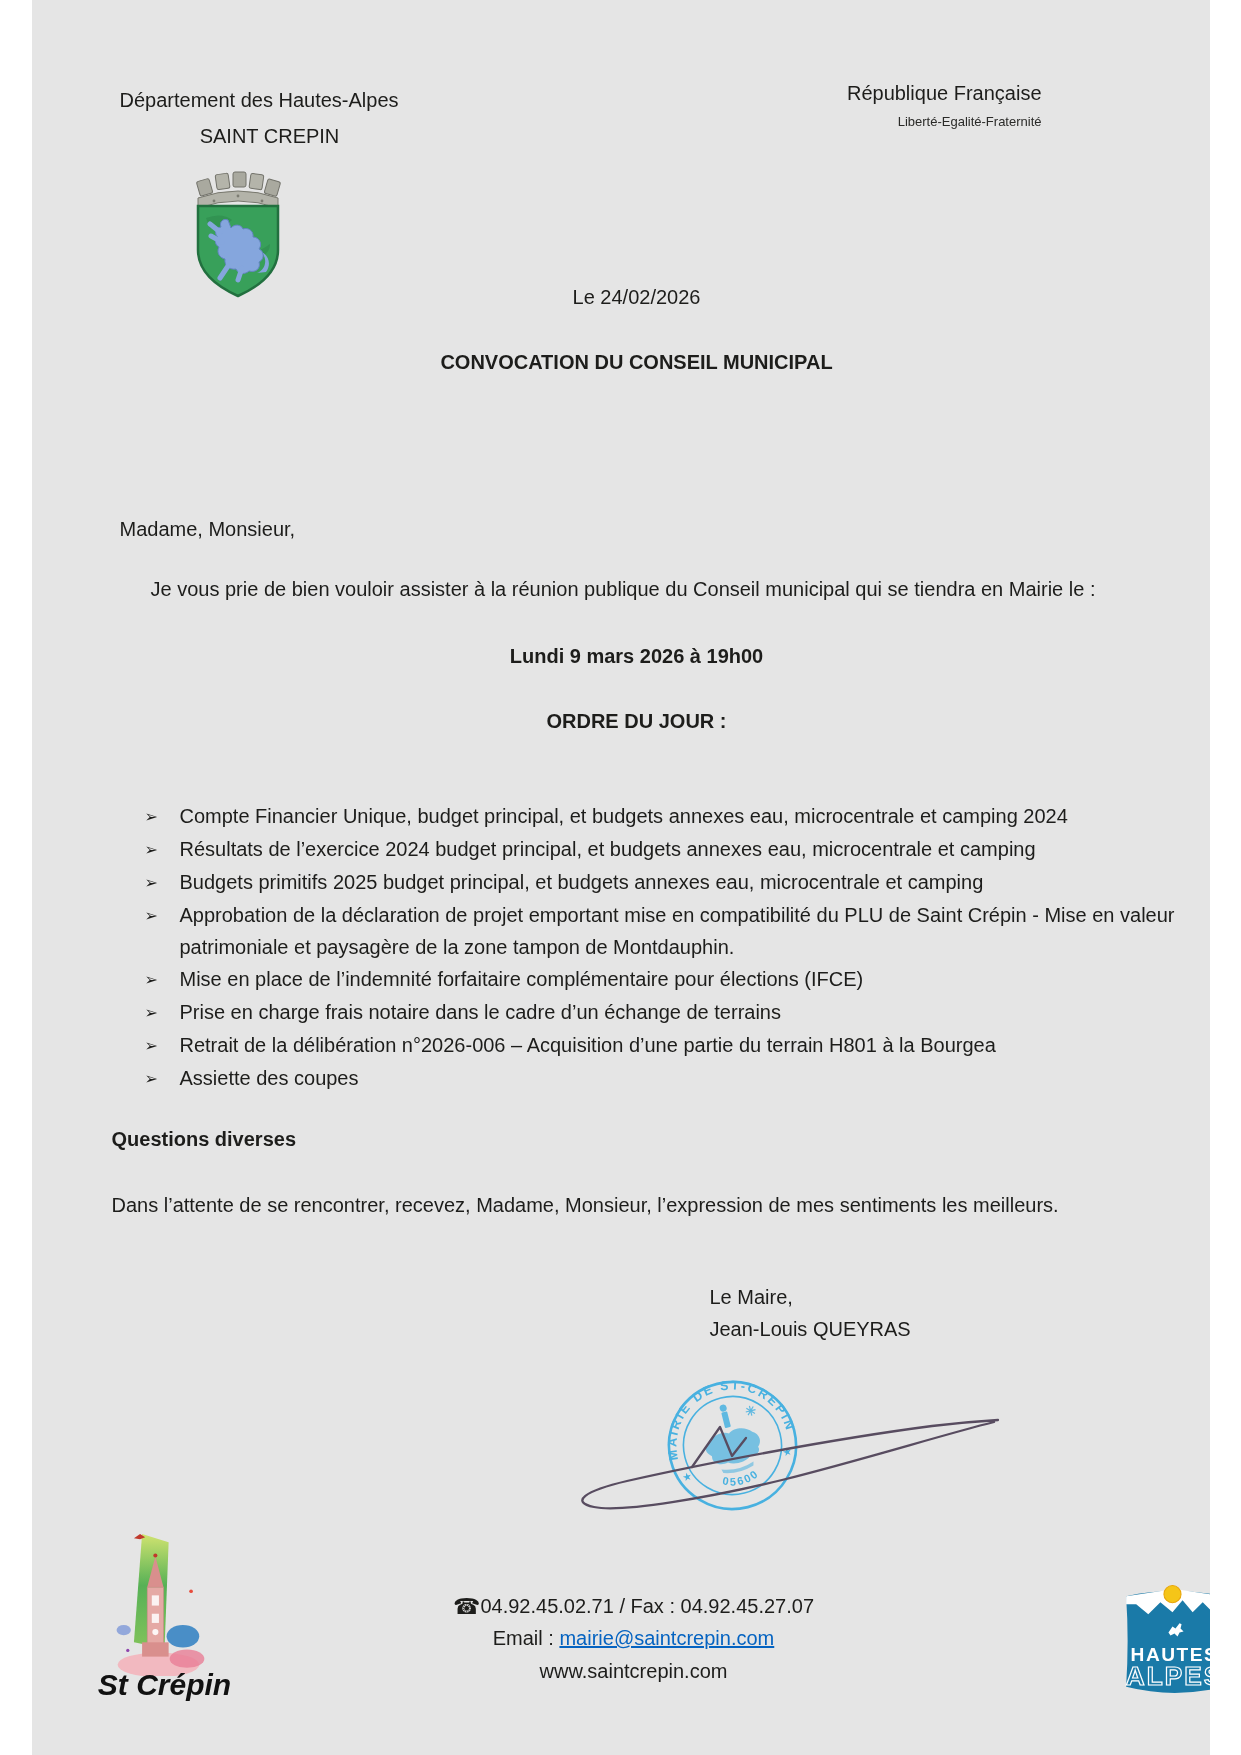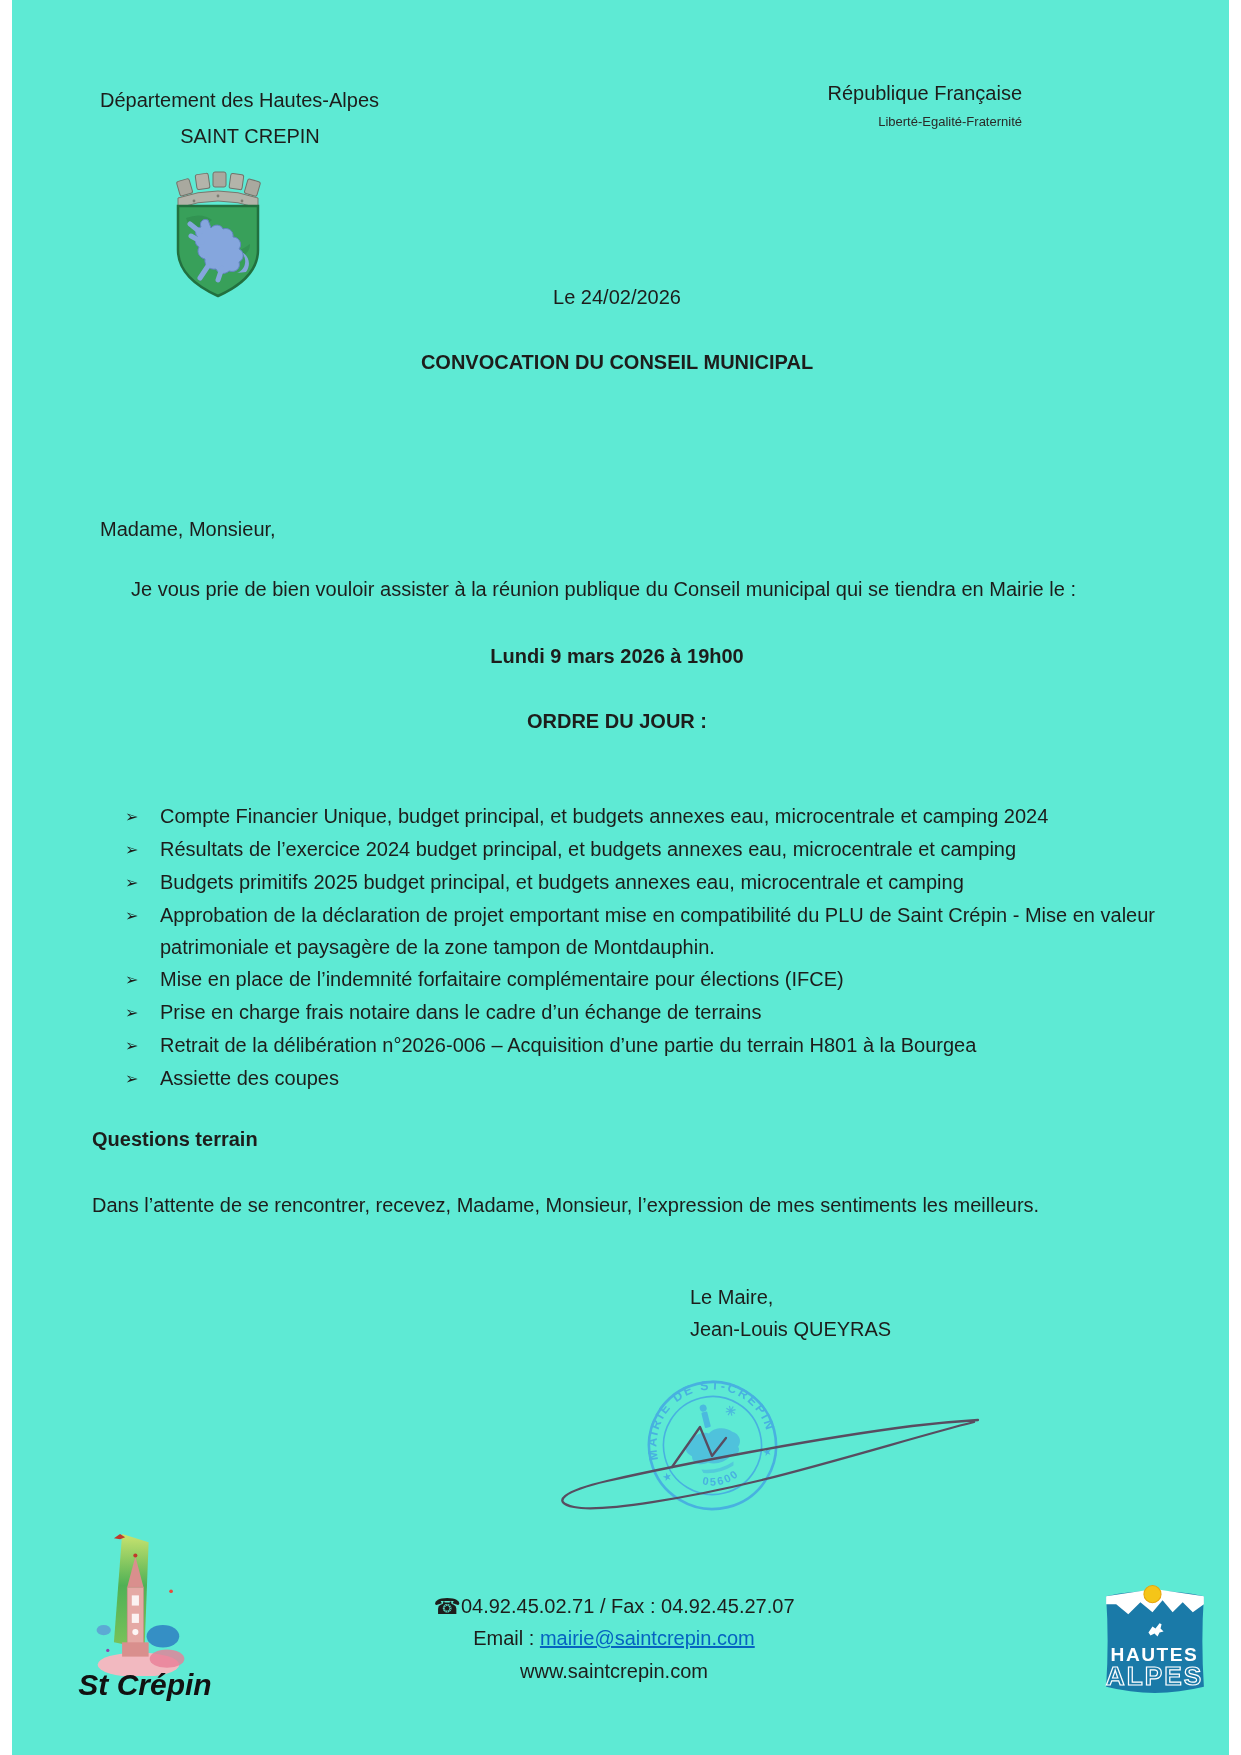--- a/index.html
+++ b/index.html
@@ -1,19 +1,19 @@
 <!DOCTYPE html>
 <html><head>
 <meta charset="utf-8">
 <style>
   html,body{margin:0;padding:0;background:#ffffff;}
   .page{
     position:relative;width:1178px;height:1755px;margin:0 auto;
-    background:#5eead4;overflow:hidden;
-    font-family:"Liberation Sans",sans-serif;color:#1d1d1b;font-size:20px;padding-left:39px;
+    background:#e5e5e5;overflow:hidden;
+    font-family:"Liberation Sans",sans-serif;color:#1d1d1b;font-size:20px;
   }
   .abs{position:absolute;}
   .center-col{left:0;width:1210px;text-align:center;}
   
   .hdr-left{left:88px;top:82px;width:324px;line-height:36px;}
   .hdr-left .sub{text-align:center;width:264px;margin-left:18px;}
   .hdr-right{left:770px;top:82px;width:240px;text-align:right;}
   .hdr-right .motto{font-size:13px;color:#2a2a28;margin-top:9px;}
   
   .date-line{top:286px;}
@@ -127,21 +127,21 @@
     <li>
       <span class="marker">➢</span>
       <span class="txt">Retrait de la délibération n°2026-006 – Acquisition d’une partie du terrain H801 à la Bourgea</span>
       </li>
     <li>
       <span class="marker">➢</span>
       <span class="txt">Assiette des coupes</span>
       </li>
   </ul>
 
-  <div class="abs questions">Questions terrain</div>
+  <div class="abs questions">Questions diverses</div>
   <div class="abs closing">Dans l’attente de se rencontrer, recevez, Madame, Monsieur, l’expression de mes sentiments les meilleurs.</div>
 
   <div class="abs signoff-role">Le Maire,</div>
   <div class="abs signoff-name">Jean-Louis QUEYRAS</div>
 
   <svg class="abs stamp" viewBox="0 0 145 145">
     <g transform="rotate(-14 72.5 72.5)" fill="none" stroke="#48b1e0">
       <circle cx="72.5" cy="72.5" r="63.5" stroke-width="2.6"></circle>
       <circle cx="72.5" cy="72.5" r="49" stroke-width="1.6"></circle>
     </g>

